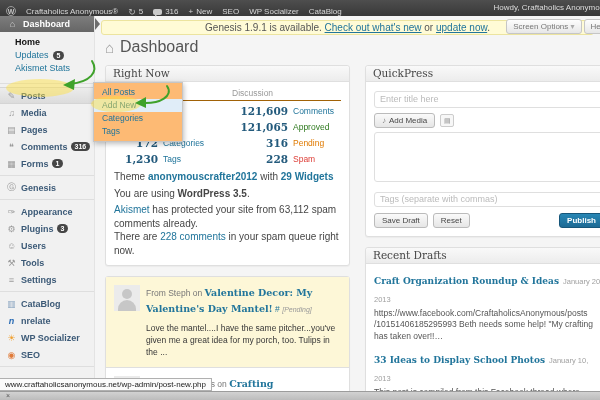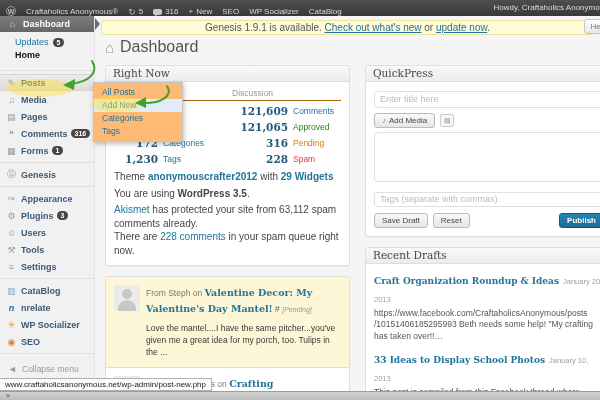--- a/index.html
+++ b/index.html
@@ -174,26 +174,30 @@
     <span class="howdy">Howdy, Craftaholics Anonymous®</span>
   </div>
 
   <div id="sidebar">
     <div class="sb-dash">
       <span class="mi">⌂</span>
       <span>Dashboard</span>
     </div>
     <div class="sb-sub">
 
-    <div class="sb-subitem">
+    <div class="sb-subitem current">
+          <span>Home</span>
+
+        </div>
+        <div class="sb-subitem">
           <span>Updates</span>
           <span class="badge">5</span>
         </div>
-        <div class="sb-subitem current">
-          <span>Home</span>
+        <div class="sb-subitem">
+          <span>Akismet Stats</span>
 
         </div>
       </div>
     <div class="msep"></div>
     <div>
 
     <div class="sb-item open">
           <span class="mi ic-posts-icon">✎</span>
           <span>Posts</span>
 
@@ -280,20 +284,24 @@
   </div>
 
   <div id="content">
     <div class="nag">
       <span>Genesis 1.9.1 is available.</span>
       <span class="lnk">Check out what's new</span>
       <span>or</span>
       <span class="lnk">update now</span><span>.</span>
     </div>
     <div class="tabs">
+      <span class="tabbtn">
+        <span>Screen Options</span>
+        <span style="color:#aaa;">▾</span>
+      </span>
       <span class="tabbtn">Help</span>
     </div>
 
     <div class="pagetitle">
       <span class="ptic">⌂</span>
       <span>Dashboard</span>
     </div>
 
     <div class="col-left">
       <div class="panel">

